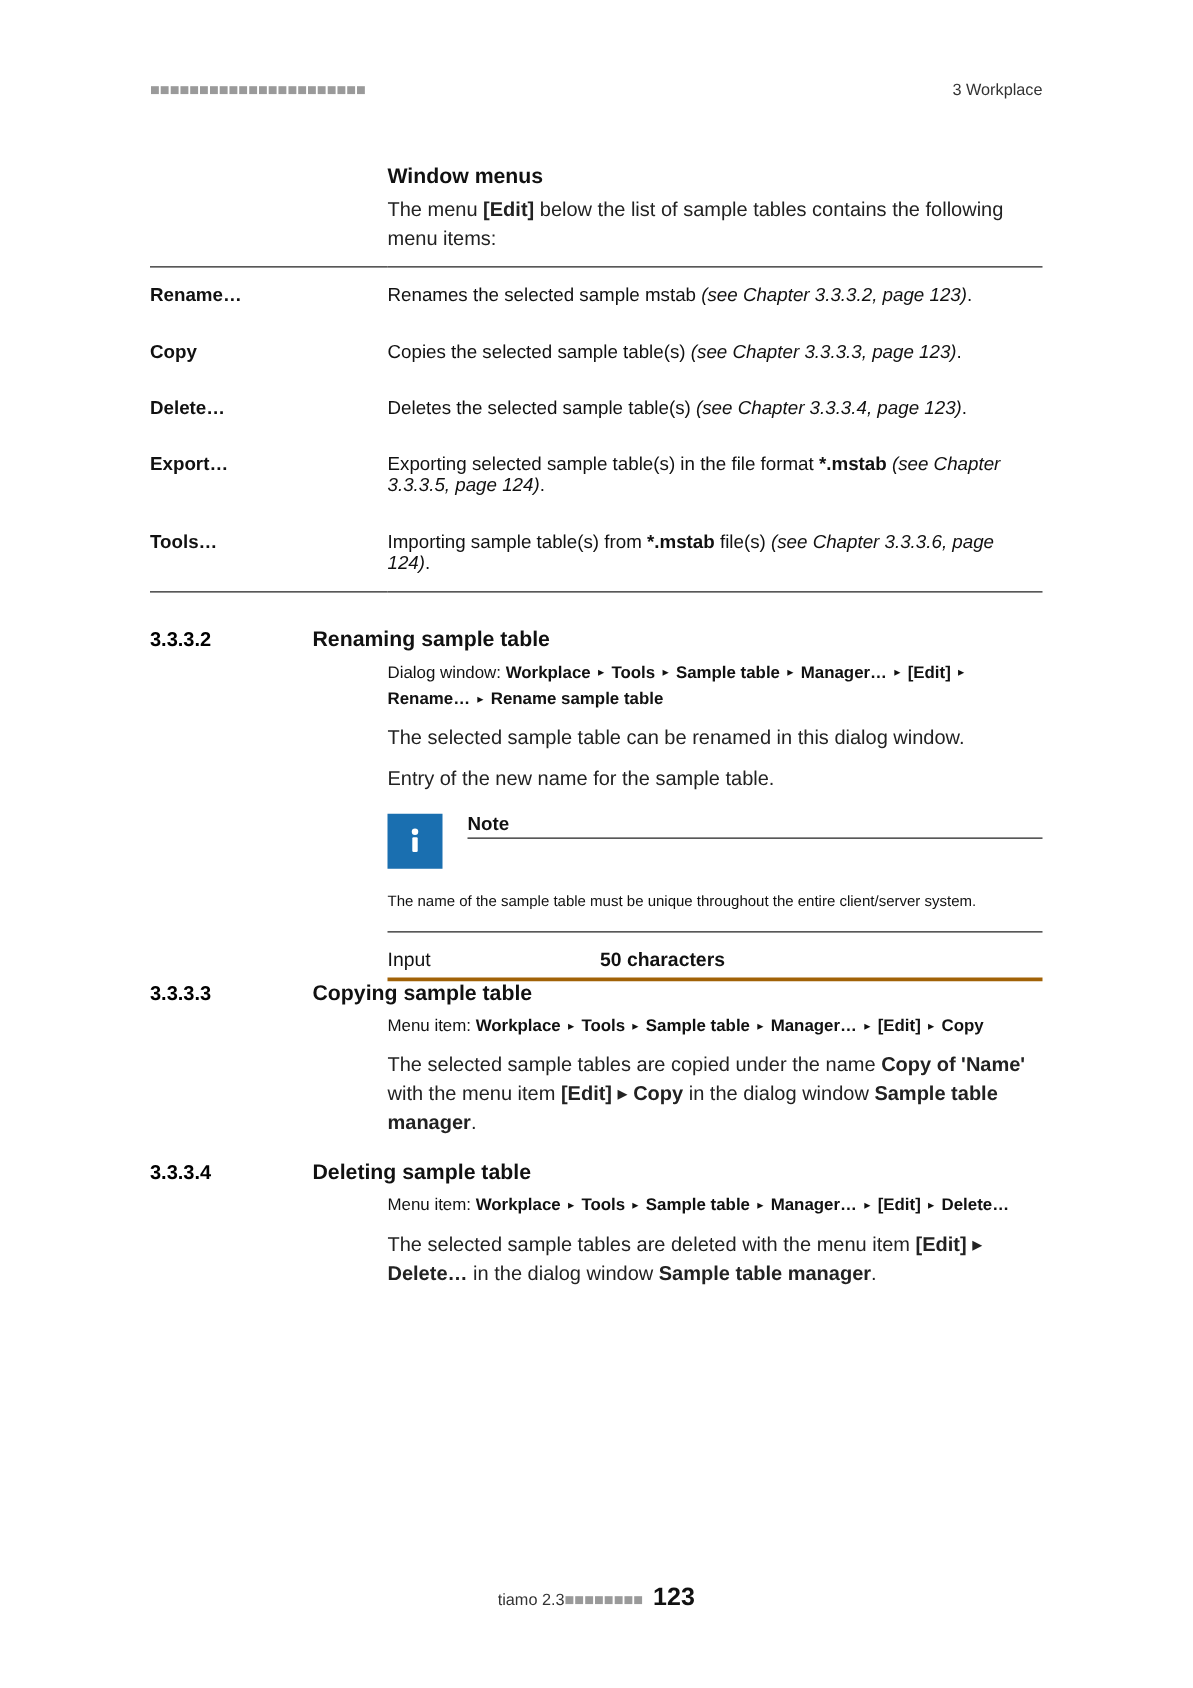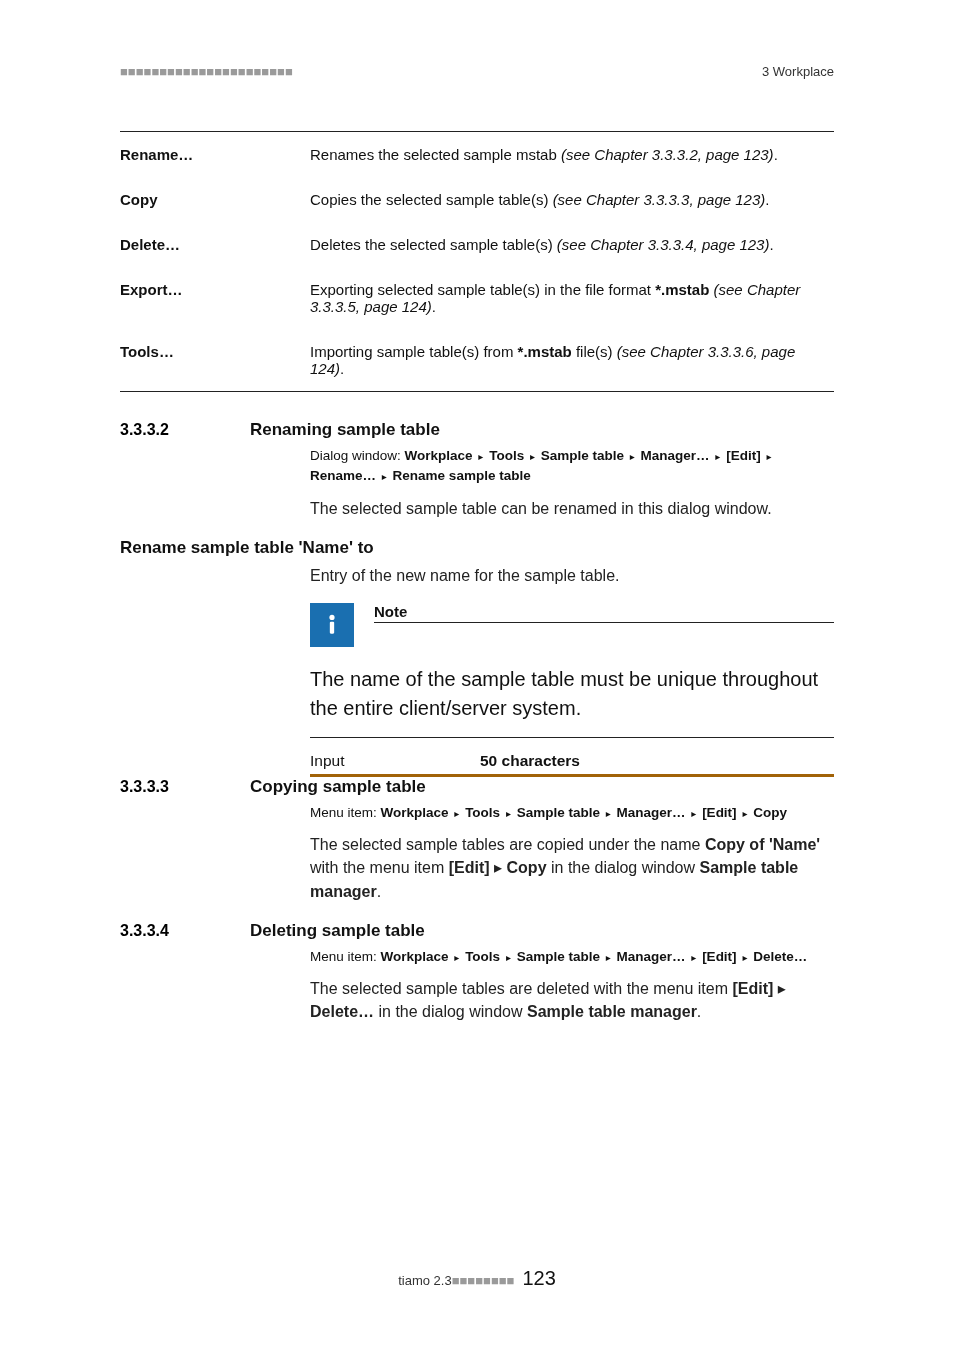--- a/index.html
+++ b/index.html
@@ -25,41 +25,47 @@
   .breadcrumb .lbl { font-weight: 400; }
   .breadcrumb .b { font-weight: 700; }
   .tri { font-size: 10px; vertical-align: middle; padding: 0 2px; }
   .sub-h { font-weight: 700; font-size: 17px; margin: 18px 0 6px 0; }
   .note-block { margin: 16px 0 10px 0; }
   .note-top { display: flex; }
   .note-icon { width: 44px; height: 44px; background: #1a6fb0; display: flex; align-items: center; justify-content: center; margin-right: 20px; }
   .note-icon svg { width: 26px; height: 26px; }
   .note-title-wrap { flex: 1; }
   .note-title { font-weight: 700; font-size: 15px; border-bottom: 1px solid #222; padding-bottom: 2px; display: block; }
-  .note-body { font-size: 20px; line-height: 1.45; margin-top: 18px; margin-bottom: 14px; }
+  .note-body { font-size: 12px; line-height: 1.45; margin-top: 18px; margin-bottom: 14px; }
   .note-bottom-rule { border-top: 1px solid #222; margin-bottom: 4px; }
   .input-row { display: flex; border-bottom: 3px solid #a16207; padding: 4px 0; font-size: 15.5px; }
   .input-label { width: 170px; }
   .input-val { font-weight: 700; }
   .footer { position: absolute; left: 120px; right: 120px; bottom: 60px; display: flex; justify-content: center; align-items: baseline; font-size: 13px; }
   .footer-left { color: #333; }
   .footer-right { display: flex; align-items: baseline; gap: 8px; }
   .footer-dots { color: #9a9a9a; letter-spacing: 0px; font-size: 13px; }
-  .footer-page { font-weight: 400; font-size: 20px; }
+  .footer-page { font-weight: 700; font-size: 20px; }
 </style>
 </head>
 <body>
 
 <div class="page">
 
   <div class="header">
     <div class="header-left">■■■■■■■■■■■■■■■■■■■■■■</div>
     <div class="header-right">3 Workplace</div>
   </div>
 
+  <div class="body-col">
+    <div class="h-bold">Window menus</div>
+    <div class="p">
+      <span>The menu </span><span class="bold">[Edit]</span><span> below the list of sample tables contains the following menu items:</span>
+    </div>
+  </div>
 
   <table class="menu-table">
     <tbody>
       <tr class="menu-row">
         <td class="menu-label">Rename…</td>
         <td>
           <span>Renames the selected sample mstab </span><span class="italic">(see Chapter 3.3.3.2, page 123)</span><span>.</span>
         </td>
       </tr>
       <tr class="menu-row">
@@ -93,21 +99,20 @@
     <div class="section-num">3.3.3.2</div>
     <div class="section-title">Renaming sample table</div>
   </div>
   <div class="body-col">
     <div class="breadcrumb">
       <span class="lbl">Dialog window: </span><span class="b">Workplace</span> <span class="tri">▸</span> <span class="b">Tools</span> <span class="tri">▸</span> <span class="b">Sample table</span> <span class="tri">▸</span> <span class="b">Manager…</span> <span class="tri">▸</span> <span class="b">[Edit]</span> <span class="tri">▸</span> <span class="b">Rename…</span> <span class="tri">▸</span> <span class="b">Rename sample table</span>
     </div>
     <div class="p">The selected sample table can be renamed in this dialog window.</div>
   </div>
 
-  <div class="sub-h">Rename sample table 'Name' to</div>
   <div class="body-col">
     <div class="p">Entry of the new name for the sample table.</div>
 
     <div class="note-block">
       <div class="note-top">
         <div class="note-icon">
           <svg viewBox="0 0 24 24" fill="#fff">
               <circle cx="12" cy="5" r="2.4"></circle>
               <rect x="10" y="9" width="4" height="11" rx="1"></rect>
             </svg>

